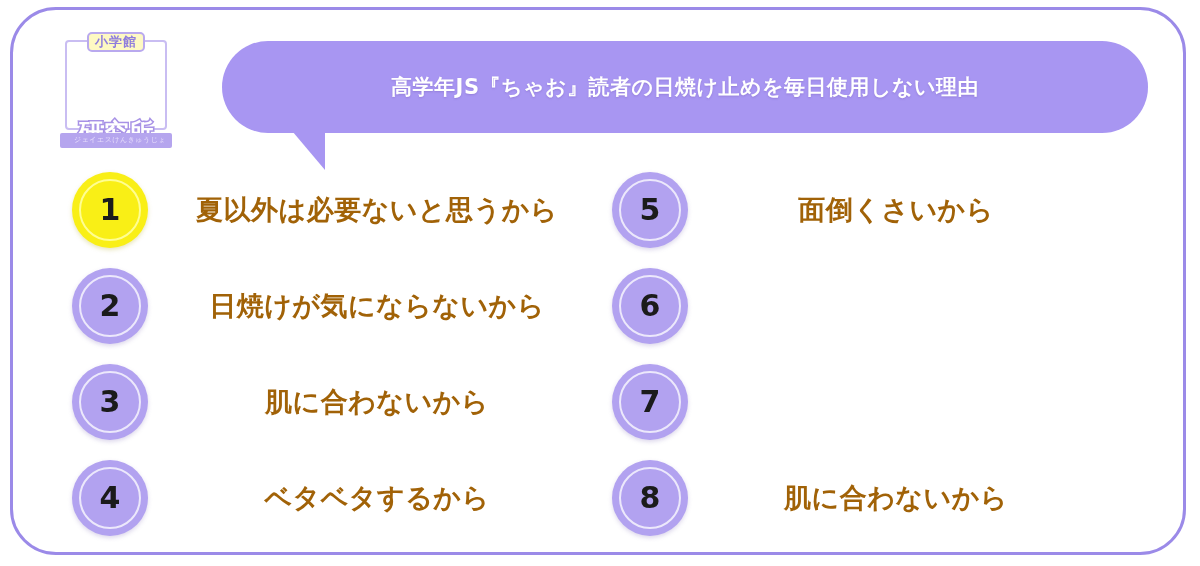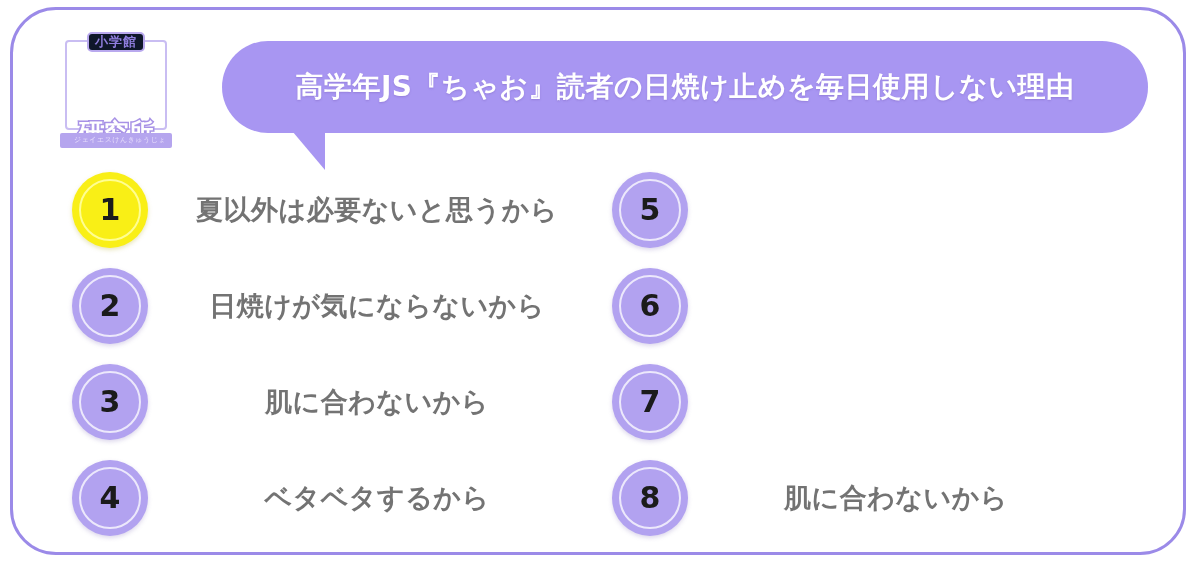--- a/index.html
+++ b/index.html
@@ -49,21 +49,21 @@
     right: 8px;
     bottom: 20px;
     border: 2px solid #c9bdf2;
     border-radius: 4px;
   }
   .logo-publisher {
     position: absolute;
     left: 50%;
     top: 4px;
     transform: translateX(-50%);
-    background: #0f172a;
+    background: #fef9c3;
     border: 2px solid #b9a9ee;
     border-radius: 5px;
     padding: 1px 6px 2px 6px;
     font-size: 13px;
     line-height: 1;
     font-weight: bold;
     color: #8f7ddd;
     letter-spacing: 1px;
     white-space: nowrap;
   }
@@ -139,21 +139,21 @@
   .bubble-title {
     position: absolute;
     left: 0;
     top: 0;
     width: 100%;
     height: 100%;
     display: flex;
     align-items: center;
     justify-content: center;
     color: #ffffff;
-    font-size: 28px;
+    font-size: 21px;
     font-weight: bold;
     letter-spacing: 0.5px;
     white-space: nowrap;
     text-shadow: 0 1px 2px rgba(90,60,150,0.25);
   }
 
   
   .list {
     position: absolute;
     left: 72px;
@@ -207,21 +207,21 @@
     position: relative;
     z-index: 2;
     line-height: 1;
   }
   .item-label {
     flex: 1 1 auto;
     text-align: center;
     padding: 0 14px 0 8px;
     font-size: 27px;
     font-weight: bold;
-    color: #737373;
+    color: #a16207;
     letter-spacing: 0.5px;
     white-space: nowrap;
   }
   .col-right .item-label {
     padding-right: 40px;
   }
 </style>
 </head>
 <body>
 
@@ -246,20 +246,21 @@
     <div class="item col-left">
       <div class="badge highlight">
         <span class="badge-num">1</span>
       </div>
       <div class="item-label">夏以外は必要ないと思うから</div>
     </div>
     <div class="item col-right">
       <div class="badge">
         <span class="badge-num">5</span>
       </div>
+      <div class="item-label">面倒くさいから</div>
     </div>
 
     <div class="item col-left">
       <div class="badge">
         <span class="badge-num">2</span>
       </div>
       <div class="item-label">日焼けが気にならないから</div>
     </div>
     <div class="item col-right">
       <div class="badge">

